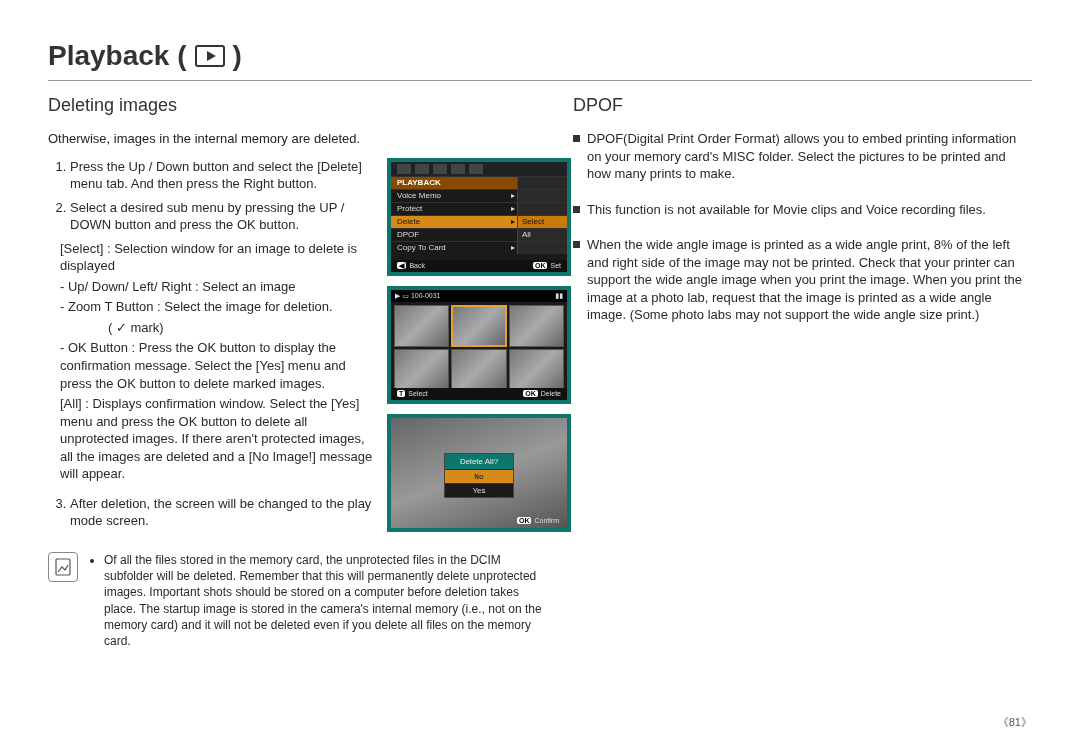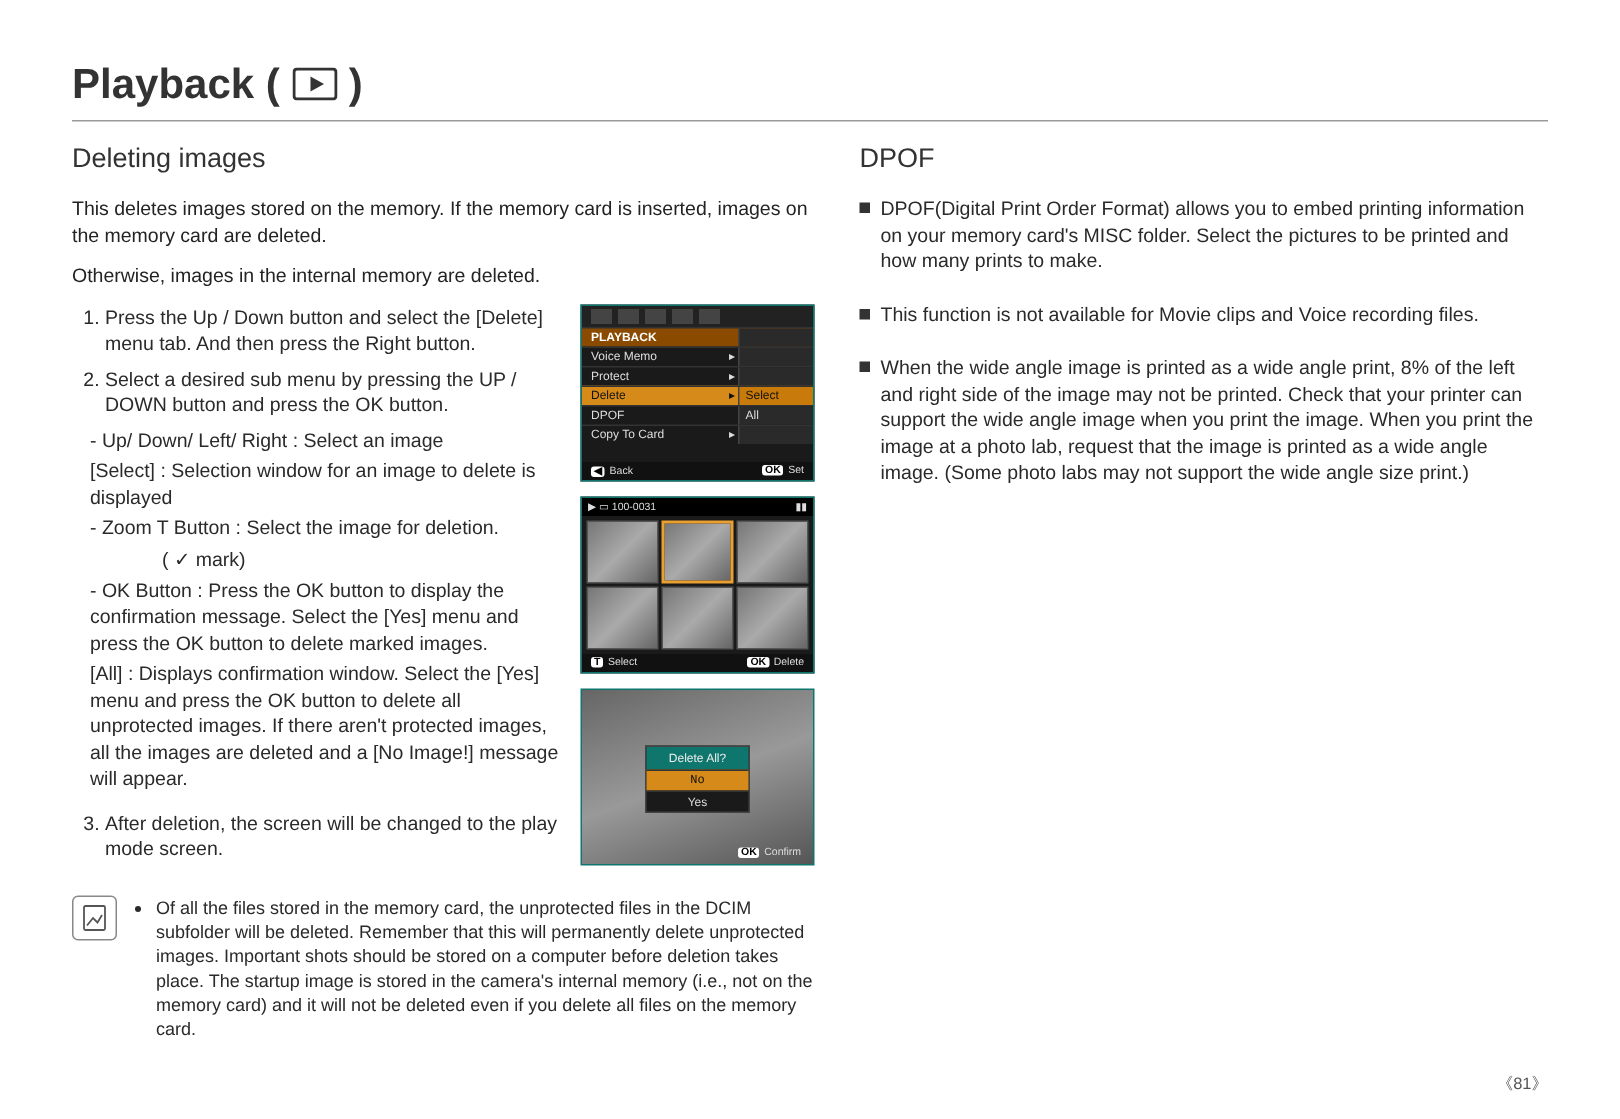--- a/index.html
+++ b/index.html
@@ -70,24 +70,24 @@
   }
   .sub .item { margin-bottom: 3px; }
   .shots {
     width: 156px;
     flex: 0 0 156px;
     display: flex;
     flex-direction: column;
     gap: 10px;
   }
   .shot {
-    width: 156px;
+    width: 184px;
     height: 118px;
     background: #1a1a1a;
-    border: 1px solid #0f766e;
+    border: 4px solid #0f766e;
     position: relative;
     color: #ddd;
     font-size: 8px;
     overflow: hidden;
   }
   
   .shot1 .tabbar {
     height: 14px;
     background: #222;
     display: flex;
@@ -236,32 +236,31 @@
       <polygon points="12,6 12,16 21,11" fill="#333"></polygon>
     </svg>
   </span>
   <span>)</span>
 </div>
 <hr class="top-rule">
 
 <div class="columns">
   <div class="col col-left">
     <div class="section-title">Deleting images</div>
-    <div class="body-text">This deletes images stored on the memory. If the memory card is inserted, images on the memory card are deleted.</div>
     <div class="body-text">Otherwise, images in the internal memory are deleted.</div>
 
     <div class="with-shot">
       <div class="ol-wrap">
         <ol class="steps">
           <li>Press the Up / Down button and select the [Delete] menu tab. And then press the Right button.</li>
           <li>Select a desired sub menu by pressing the UP / DOWN button and press the OK button.</li>
         </ol>
         <div class="sub">
+          <div class="item">[Select] : Selection window for an image to delete is displayed</div>
           <div class="item">- Up/ Down/ Left/ Right : Select an image</div>
-          <div class="item">[Select] : Selection window for an image to delete is displayed</div>
           <div class="item">- Zoom T Button : Select the image for deletion.</div>
           <div class="item" style="margin-left:48px">( ✓ mark)</div>
           <div class="item">- OK Button : Press the OK button to display the confirmation message. Select the [Yes] menu and press the OK button to delete marked images.</div>
           <div class="item">[All] : Displays confirmation window. Select the [Yes] menu and press the OK button to delete all unprotected images. If there aren't protected images, all the images are deleted and a [No Image!] message will appear.</div>
         </div>
         <ol class="steps" start="3" style="margin-top:12px">
           <li>After deletion, the screen will be changed to the play mode screen.</li>
         </ol>
       </div>
 

